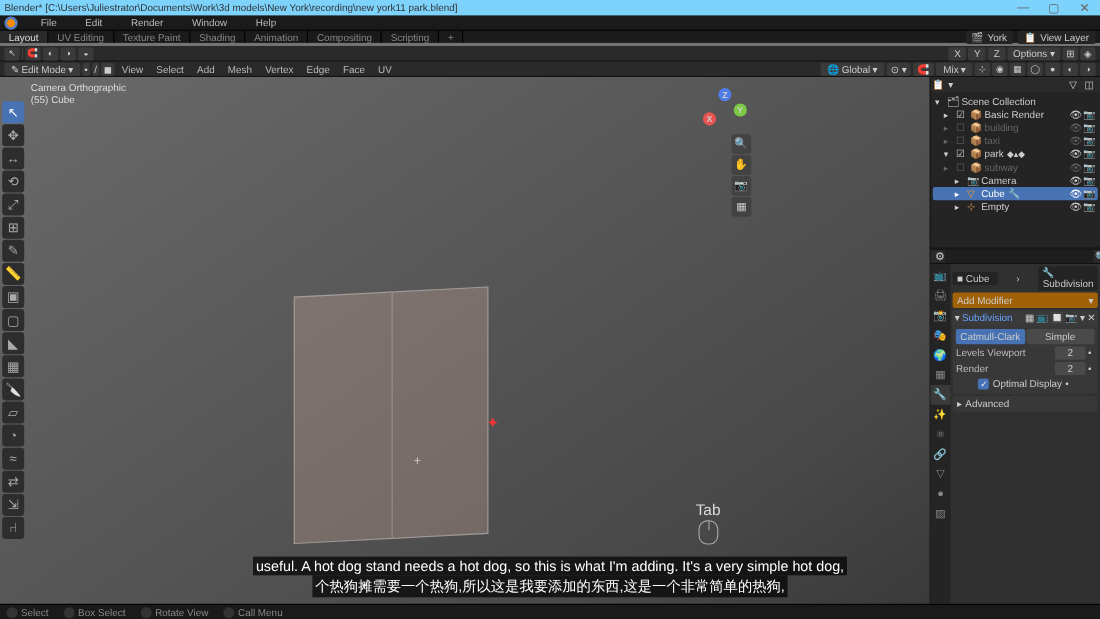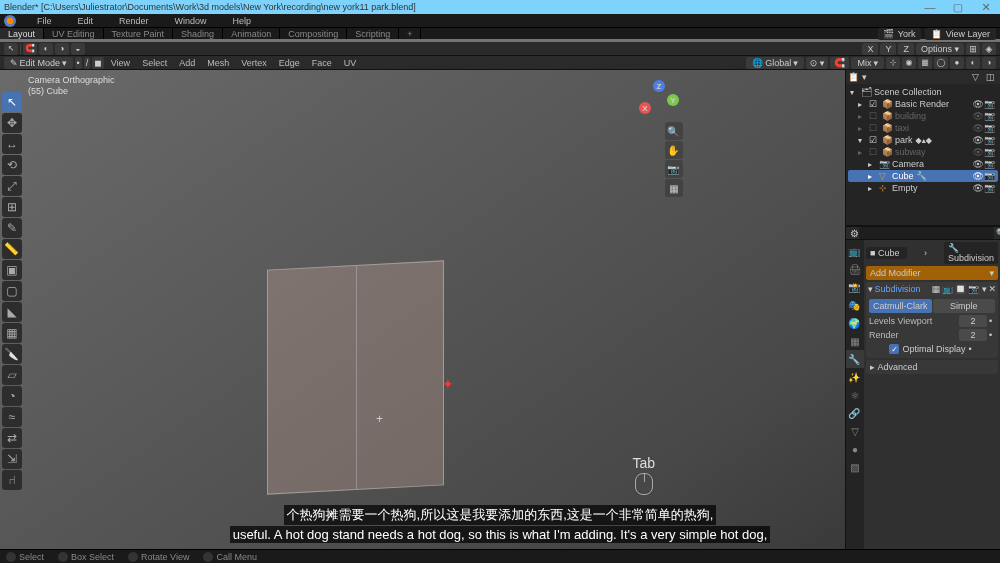--- a/index.html
+++ b/index.html
@@ -418,22 +418,22 @@
         <div class="collapsed-row">
           <span>▸</span>
             <span>Advanced</span>
         </div>
       </div>
     </div>
   </div>
 </div>
 
 <div class="subs">
+  <div><span class="en">useful. A hot dog stand needs a hot dog, so this is what I'm adding. It's a very simple hot dog,</span></div>
   <div><span class="cn">个热狗摊需要一个热狗,所以这是我要添加的东西,这是一个非常简单的热狗,</span></div>
-  <div><span class="en">useful. A hot dog stand needs a hot dog, so this is what I'm adding. It's a very simple hot dog,</span></div>
 </div>
 
 <div class="statusbar">
   <div class="item">
       <div class="dot"></div>
       <span>Select</span>
     </div>
   <div class="item">
       <div class="dot"></div>
       <span>Box Select</span>

